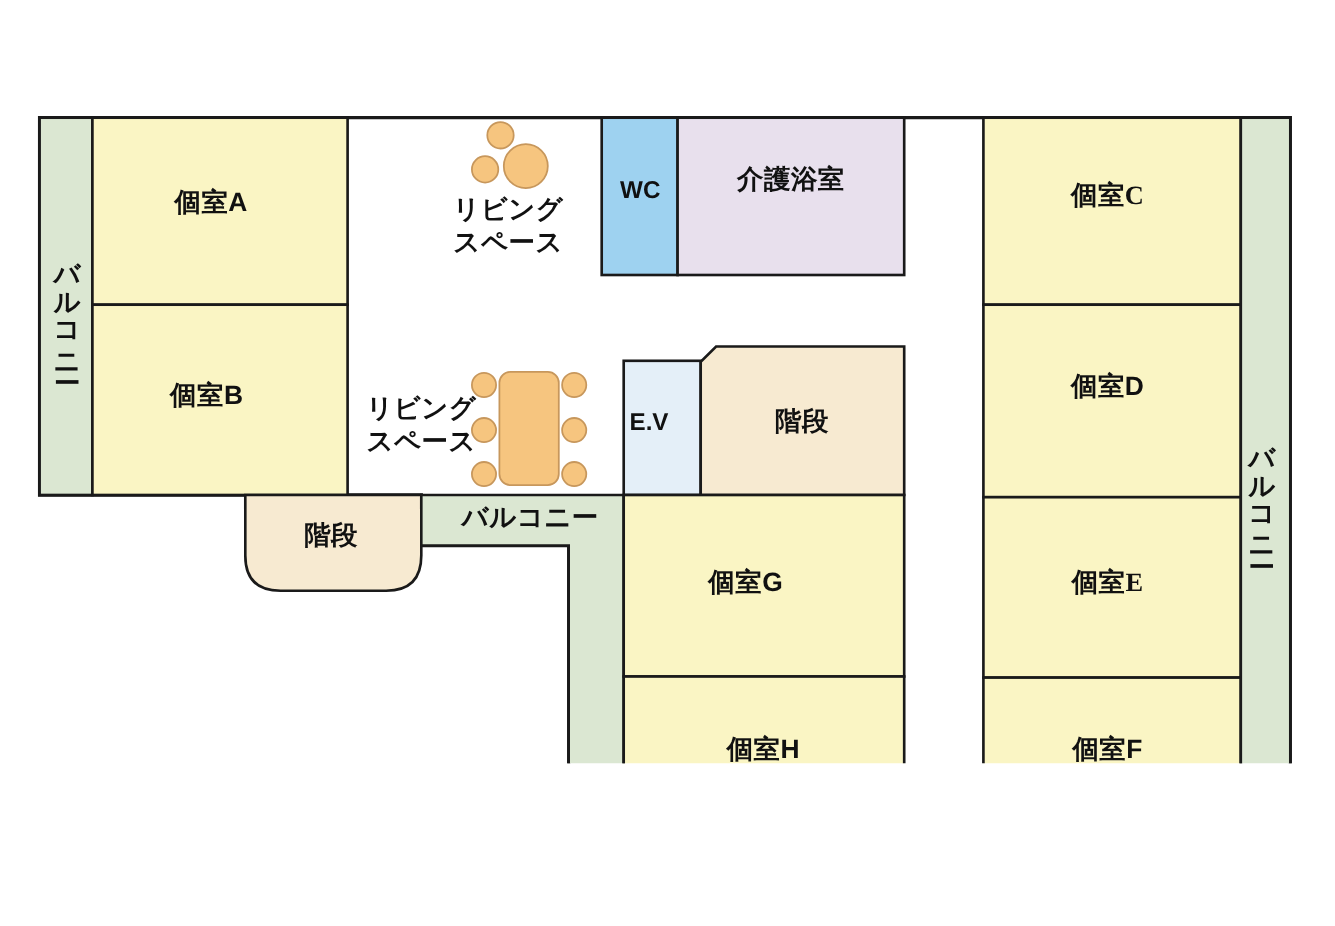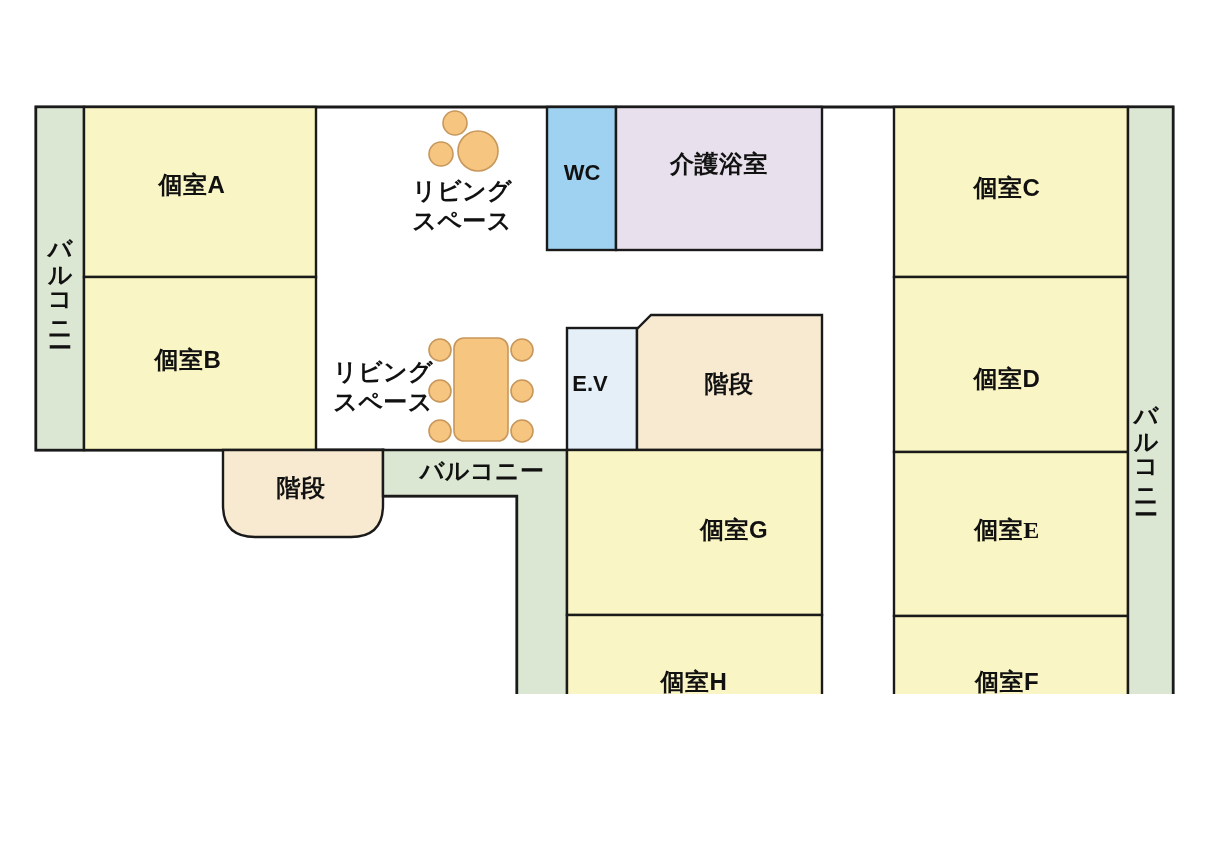--- a/index.html
+++ b/index.html
@@ -81,25 +81,25 @@
       <circle cx="440" cy="431" r="11"></circle>
       <circle cx="522" cy="350" r="11"></circle>
       <circle cx="522" cy="391" r="11"></circle>
       <circle cx="522" cy="431" r="11"></circle>
       <rect x="454" y="338" width="54" height="103" rx="10" ry="10"></rect>
     </g>
   </svg>
 
   <div class="lbl" style="left:192px; top:185px;">個室A</div>
   <div class="lbl" style="left:188px; top:360px;">個室B</div>
-  <div class="lbl" style="left:1007px; top:188px;">個室C</div>
-  <div class="lbl" style="left:1007px; top:379px;">個室D</div>
+  <div class="lbl" style="left:1007px; top:178px;font-family:Liberation Serif, serif;">個室C</div>
+  <div class="lbl" style="left:1007px; top:352px;">個室D</div>
   <div class="lbl" style="left:1007px; top:530px;font-family:Liberation Serif, serif;">個室E</div>
   <div class="lbl" style="left:1007px; top:682px;">個室F</div>
-  <div class="lbl" style="left:734px; top:530px;">個室G</div>
+  <div class="lbl" style="left:678px; top:530px;">個室G</div>
   <div class="lbl" style="left:694px; top:682px;">個室H</div>
 
   <div class="lbl small" style="left:582px; top:173px;">WC</div>
   <div class="lbl" style="left:719px; top:164px;">介護浴室</div>
   <div class="lbl small" style="left:590px; top:384px;">E.V</div>
   <div class="lbl" style="left:729px; top:384px;">階段</div>
   <div class="lbl" style="left:301px; top:488px;">階段</div>
 
   <div class="lbl two-line" style="left:462px; top:206px;">
     <div>リビング</div>

